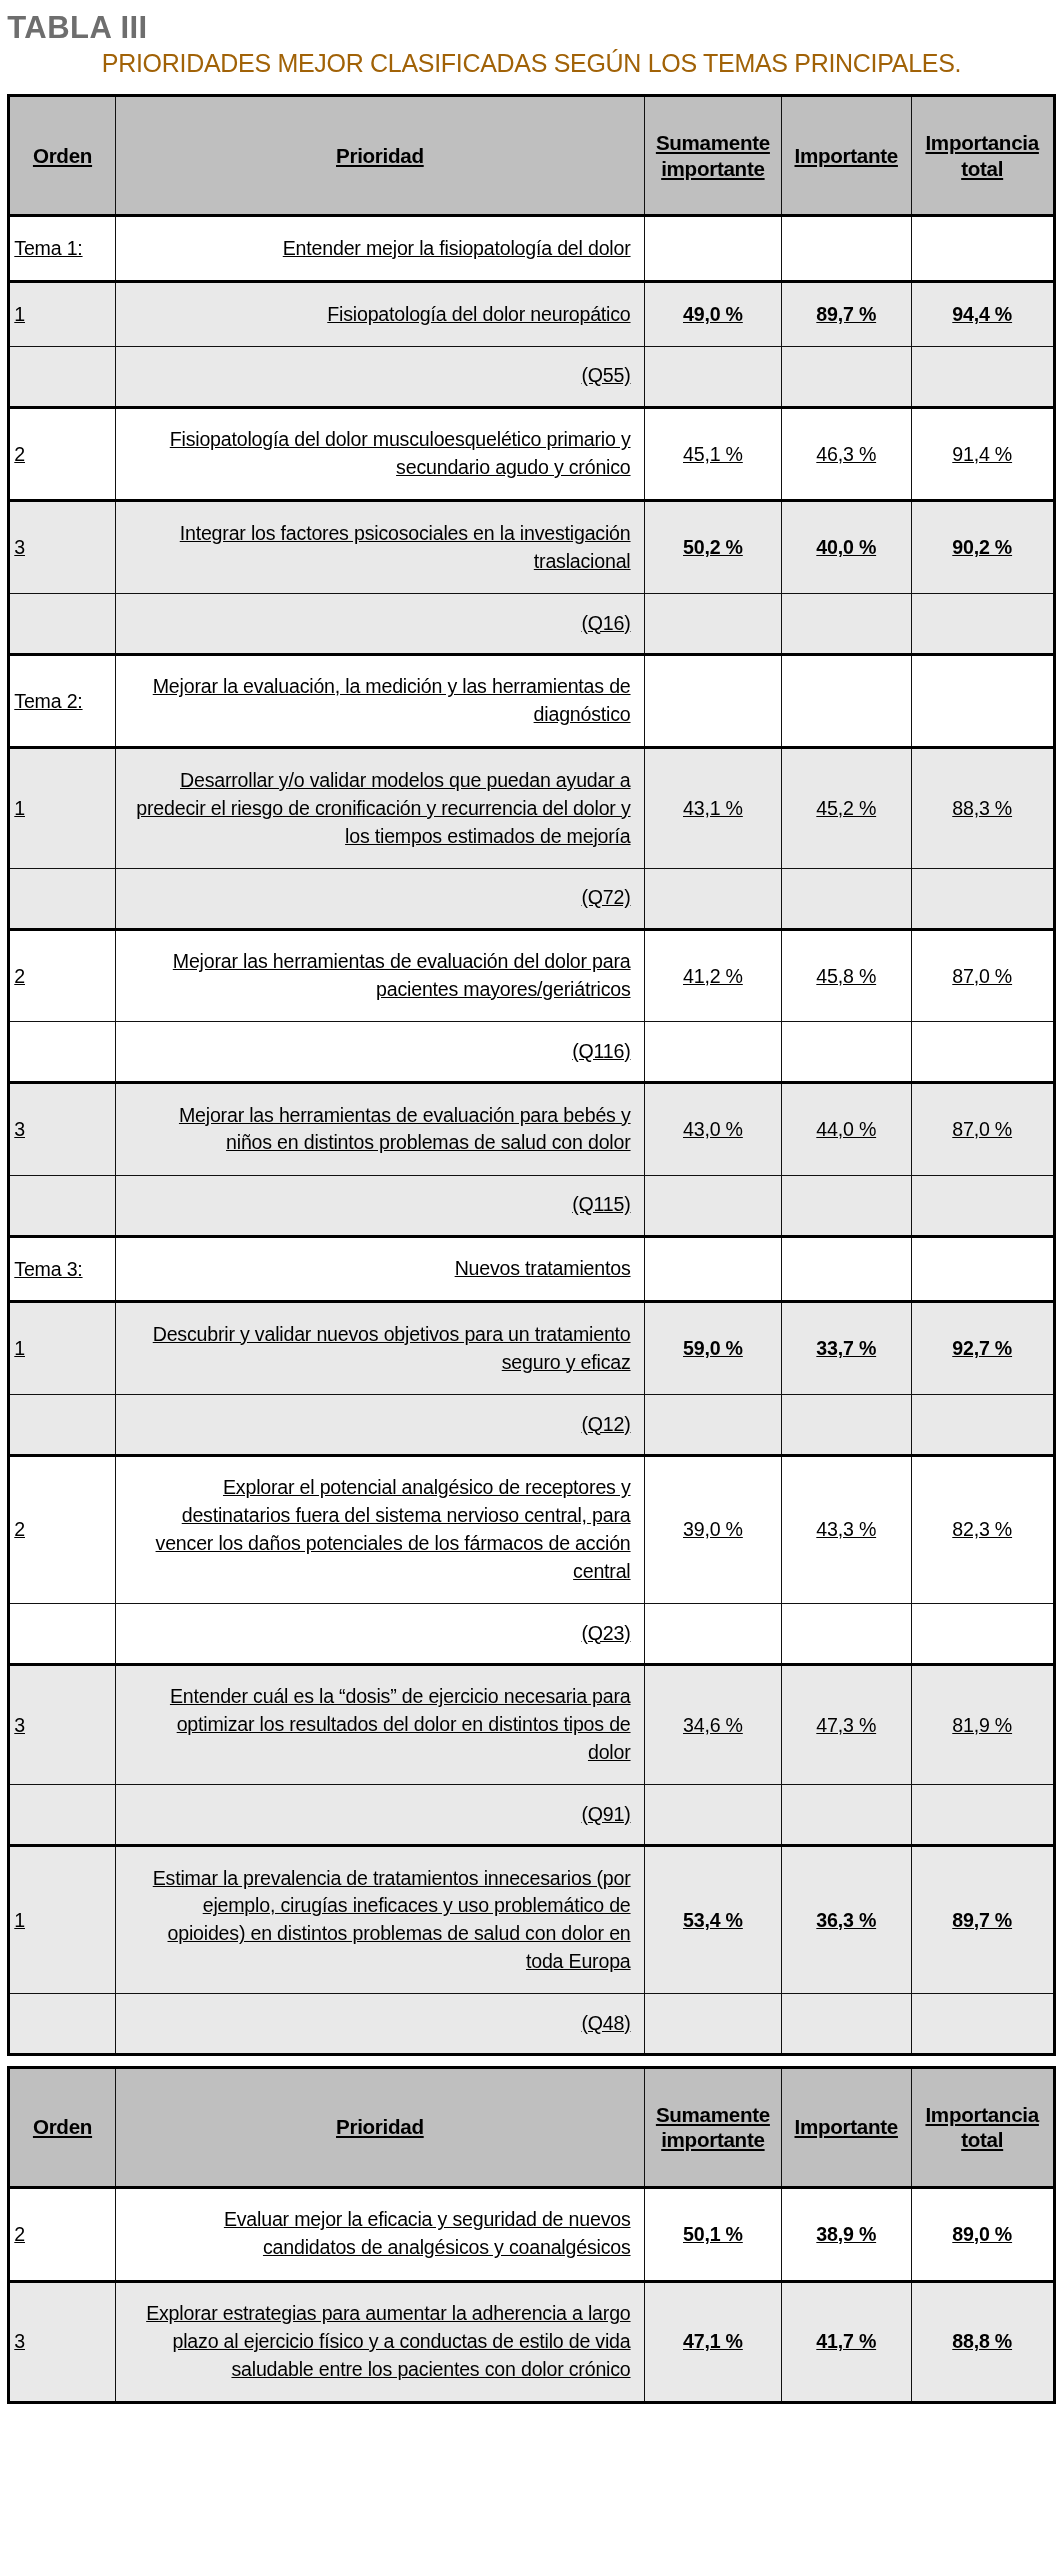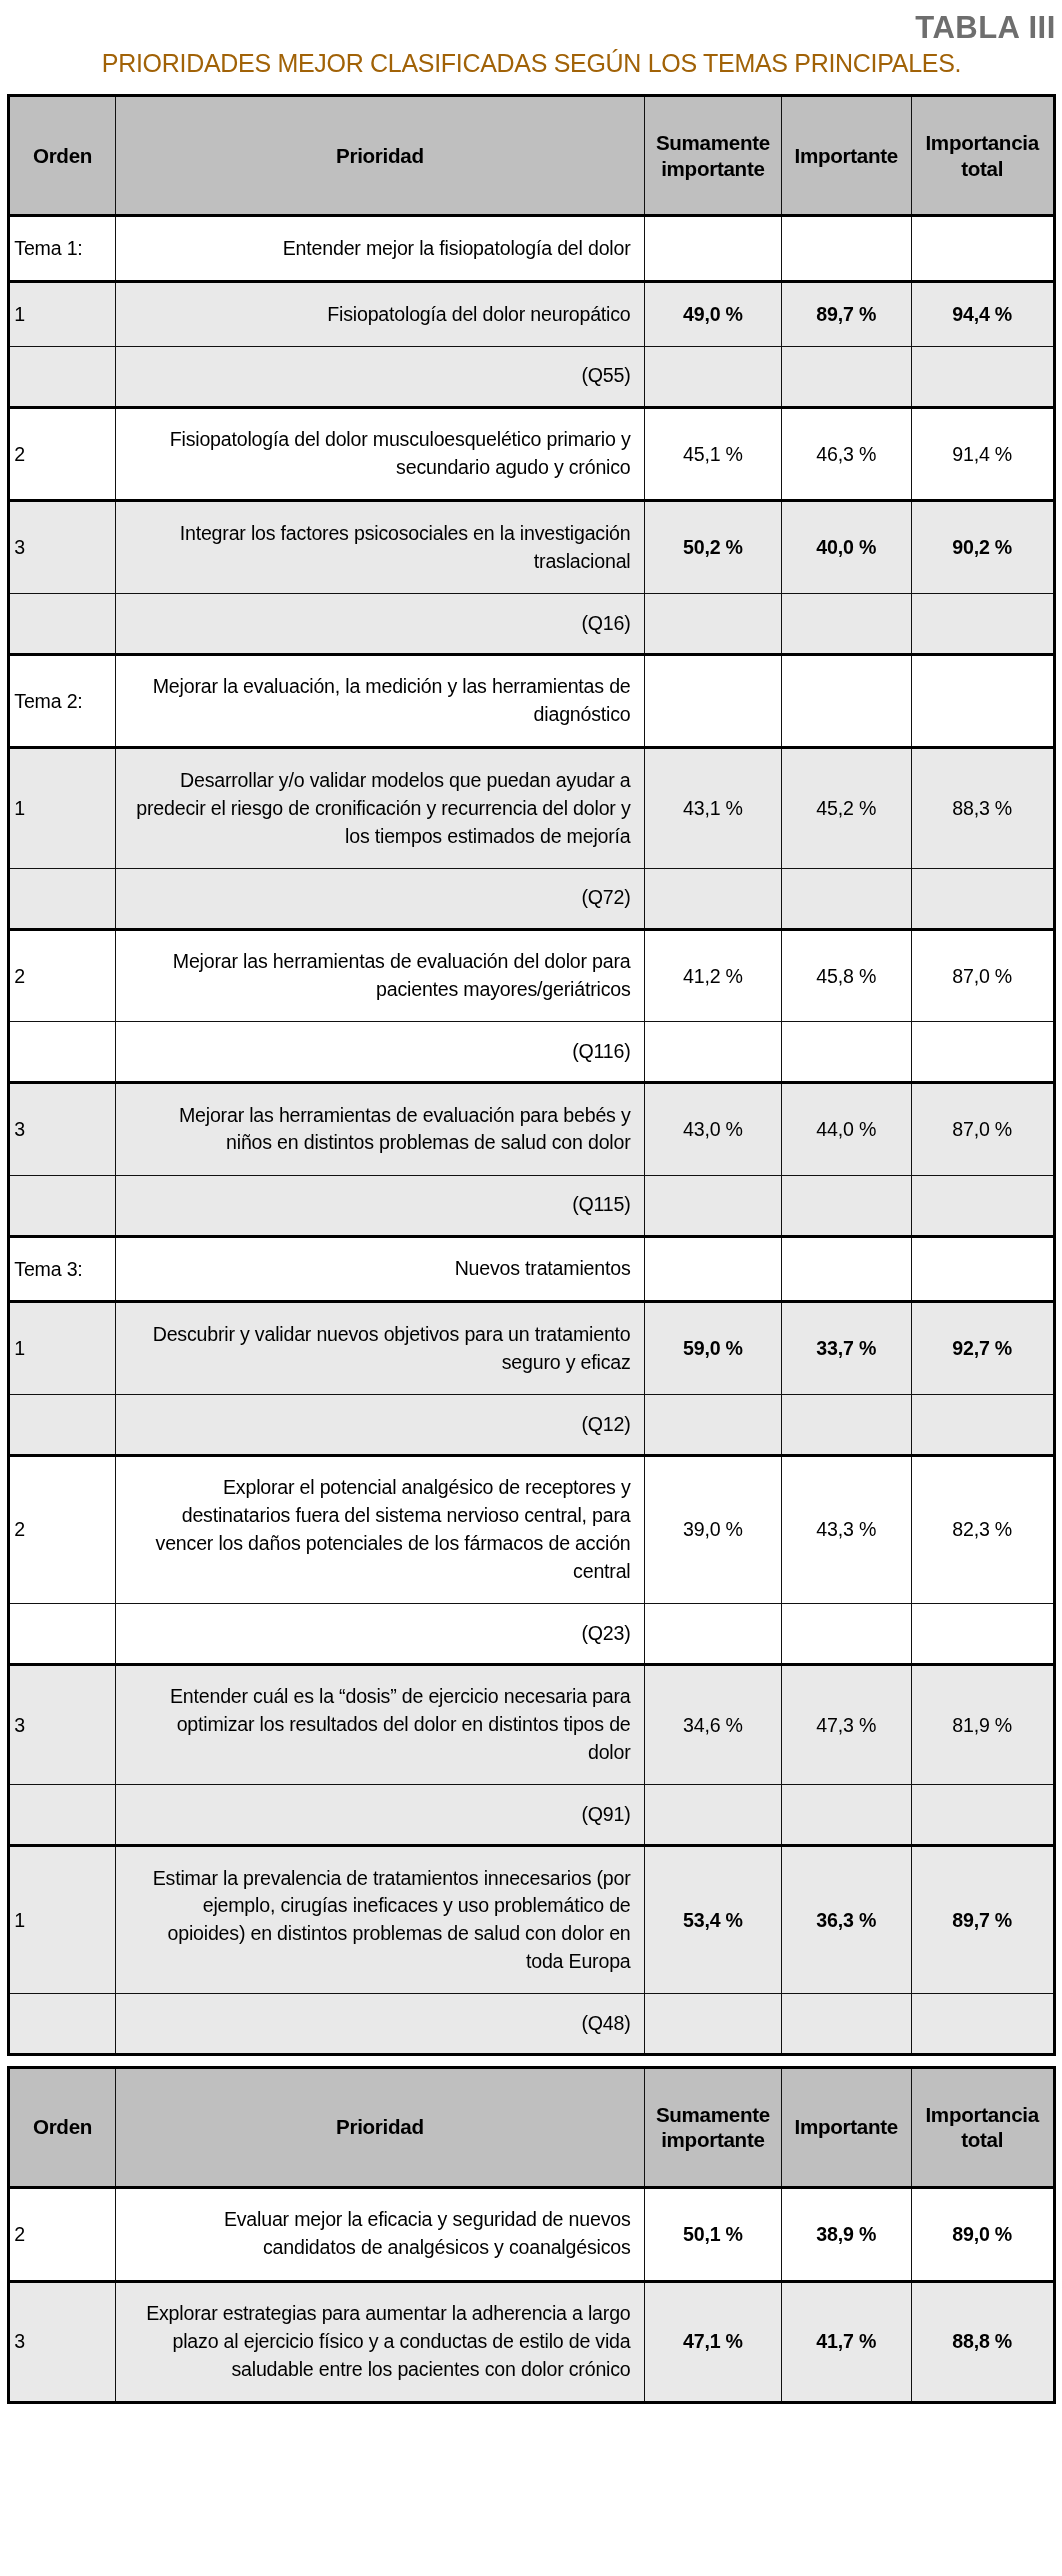--- a/index.html
+++ b/index.html
@@ -1,23 +1,23 @@
 <!DOCTYPE html>
 <html lang="es" style="font-size:8.2px"><head>
 <meta charset="utf-8">
 <style>
   html,body{margin:0;padding:0;background:#ffffff;color:#000;
     font-family:"Liberation Sans","DejaVu Sans",sans-serif;}
   .page{width:1063px;box-sizing:border-box;padding:7.2px 7.2px 13.4px 7.2px;}
-  .title{text-align:right;font-weight:bold;font-size:31px;letter-spacing:0.5px;
+  .title{text-align:left;font-weight:bold;font-size:31px;letter-spacing:0.5px;
     color:#6e6e6e;margin:3.1px 0 2.1px 0;}
   .subtitle{text-align:center;font-size:25px;color:#a16207;margin:3.1px 0 15.5px 0;
     letter-spacing:-0.3px;}
   table.tbl{width:100%;border-collapse:collapse;border:3.1px solid #000;
-    table-layout:fixed;}
+    table-layout:fixed;text-decoration:underline;}
   table.tbl2{margin-top:9.3px;}
   col.c-orden{width:10.2%;}
   col.c-prio{width:50.6%;}
   col.c-sum{width:13.1%;}
   col.c-imp{width:12.4%;}
   col.c-tot{width:13.7%;}
   th,td{border:1px solid #111;}
   thead th{background:#bfbfbf;font-weight:bold;font-size:20.6px;line-height:1.25;
     text-align:center;vertical-align:middle;padding:33px 5.2px;
     border-bottom:3.1px solid #000;letter-spacing:-0.3px;}

